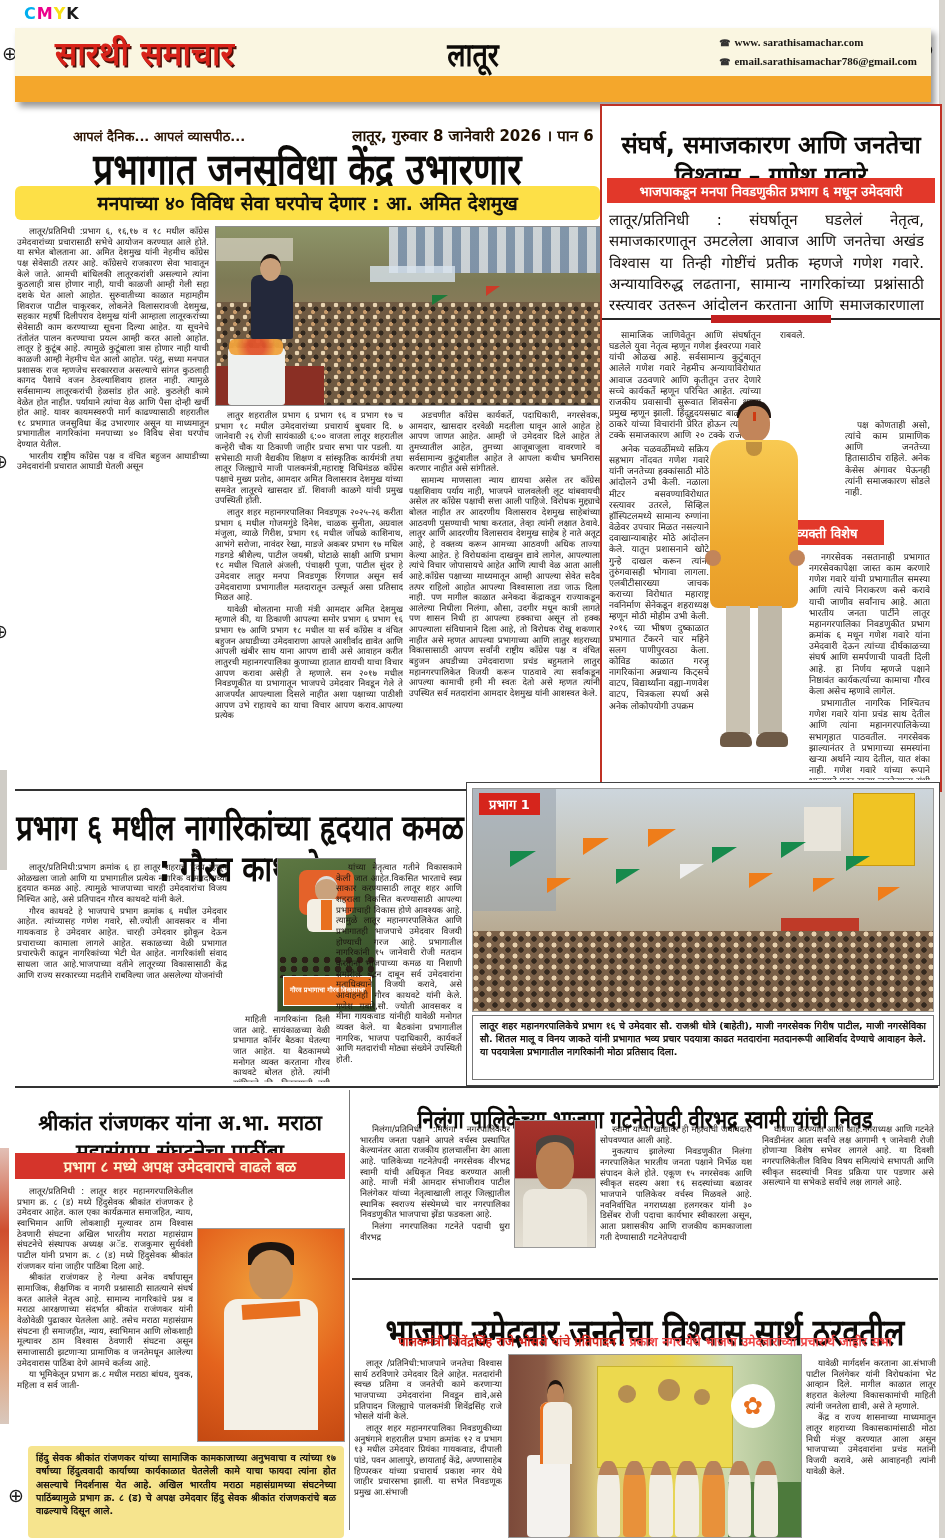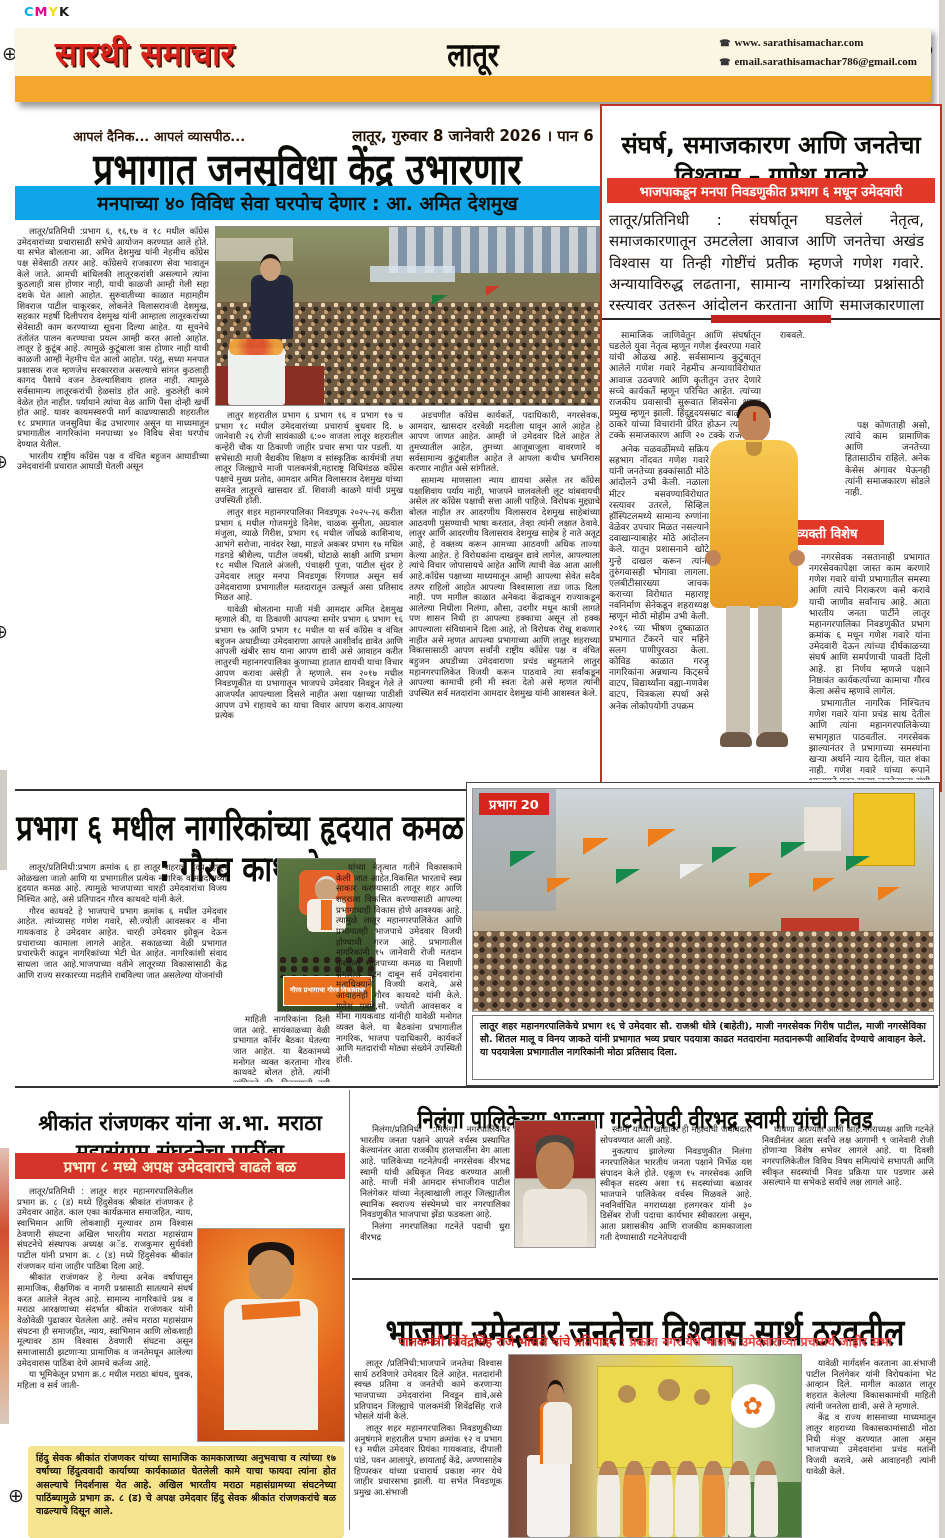--- a/index.html
+++ b/index.html
@@ -2,21 +2,21 @@
 <html><head>
 <meta charset="utf-8">
 <style>
   html,body{margin:0;padding:0;background:#ffffff;}
   .sheet{position:relative;width:945px;height:1538px;background:#fff;overflow:hidden;
          font-family:"DejaVu Sans",sans-serif;color:#17120e;}
   
   .mark{position:absolute;font-size:19px;color:#1c1c1c;line-height:1;}
   .cmyk{position:absolute;font-weight:700;letter-spacing:1px;}
   .cmyk .c{color:#00aeef}.cmyk .m{color:#ec008c}.cmyk .y{color:#f7e017}.cmyk .k{color:#1a1a1a}
-  .cmyk-top{left:24px;top:4px;font-size:13px;}
+  .cmyk-top{left:24px;top:4px;font-size:16px;}
   .cmyk-bot{left:38px;top:1496px;font-size:15px;}
   .edge-r{position:absolute;left:939px;top:0;width:6px;height:1538px;background:#d8d5cf;}
   .sliver-red{position:absolute;left:0;top:1148px;width:9px;height:276px;
       background:linear-gradient(180deg,#e2c0b6,#cf4e2e 30%,#e78a4f 60%,#d9c8bd);}
   .sliver-grey{position:absolute;left:0;top:770px;width:7px;height:100px;background:#cfccc6;}
   
   .mast-wrap{position:absolute;left:15px;top:28px;width:916px;height:74px;
       box-shadow:4px 5px 6px rgba(0,0,0,.4);}
   .mast-top{position:absolute;left:0;top:0;width:100%;height:48px;background:#faf6e1;}
   .mast-bar{position:absolute;left:0;top:48px;width:100%;height:26px;background:#f4a72c;}
@@ -30,22 +30,22 @@
   .mast-tagline{position:absolute;left:58px;top:51px;font-size:13px;font-weight:700;color:#2e1503;}
   .mast-date{position:absolute;left:50%;transform:translateX(-50%);top:49px;font-size:15px;
       font-weight:800;color:#201000;white-space:nowrap;}
   
   .bt{font-size:8.6px;line-height:1.24;text-align:justify;overflow:hidden;color:#1b1511;}
   .para{margin:0 0 1px 0;text-indent:12px;}
   .stretch{display:inline-block;transform:scaleY(1.22);transform-origin:center;}
   
   .lead-head{position:absolute;left:15px;top:106px;width:585px;height:76px;display:flex;
       align-items:center;justify-content:center;font-size:35px;font-weight:800;color:#0d0b08;white-space:nowrap;}
-  .lead-sub{position:absolute;left:15px;top:186px;width:585px;height:34px;background:#0ea5e9;
-      display:flex;align-items:center;justify-content:center;font-size:19px;font-weight:800;color:#12100c;}
+  .lead-sub{position:absolute;left:15px;top:186px;width:585px;height:34px;background:#fde047;
+      display:flex;align-items:center;justify-content:center;font-size:19px;font-weight:800;color:#12100c;border-radius:6px;}
   .lead-c1{position:absolute;left:17px;top:226px;width:192px;height:562px;}
   .lead-c2{position:absolute;left:215px;top:410px;width:188px;height:378px;}
   .lead-c3{position:absolute;left:409px;top:410px;width:191px;height:378px;}
   .lead-photo{position:absolute;left:215px;top:226px;width:385px;height:178px;border:1px solid #8c8c8c;
       overflow:hidden;}
   .lp-sky{position:absolute;left:0;top:0;right:0;bottom:0;
       background:linear-gradient(180deg,#8d9468 0%,#7d7a55 30%,#8d7a5b 52%,#7a6347 75%,#5f4c36 100%);}
   .lp-tent1{position:absolute;left:45%;top:0;width:55%;height:26%;opacity:.85;
       background:repeating-linear-gradient(90deg,#d8dfea 0 9px,#7f96b5 9px 18px);}
   .lp-tent2{position:absolute;left:0;top:6%;width:20%;height:13%;background:#d8d3c4;opacity:.7;}
@@ -307,21 +307,21 @@
     </div>
     <div class="w6-c2 bt">
         <p class="para">माहिती नागरिकांना दिली जात आहे. सायंकाळच्या वेळी प्रभागात कॉर्नर बैठका घेतल्या जात आहेत. या बैठकामध्ये मनोगत व्यक्त करताना गौरव काथवटे बोलत होते. त्यांनी सांगितले की, विकासाची हमी हा भाजपचा शब्द आहे.२०१४ पासून केंद्रात नरेंद्र मोदी आणि राज्यात देवेंद्र फडणवीस</p>
       </div>
     <div class="w6-c3 bt">
         <p class="para">यांच्या नेतृत्वात गतीने विकासकामे केली जात आहेत.विकसित भारताचे स्वप्न साकार करण्यासाठी लातूर शहर आणि शहराला विकसित करण्यासाठी आपल्या प्रभागाचाही विकास होणे आवश्यक आहे. त्यामुळे लातूर महानगरपालिकेत आणि प्रभागातही भाजपाचे उमेदवार विजयी होण्याची गरज आहे. प्रभागातील नागरिकांनी १५ जानेवारी रोजी मतदान करताना भाजपाच्या कमळ या निशाणी समोरील बटन दाबून सर्व उमेदवारांना मताधिक्याने विजयी करावे, असे आवाहनही गौरव काथवटे यांनी केले. गणेश गवारे,सौ. ज्योती आवसकर व मीना गायकवाड यांनीही यावेळी मनोगत व्यक्त केले. या बैठकांना प्रभागातील नागरिक, भाजपा पदाधिकारी, कार्यकर्ते आणि मतदारांची मोठ्या संख्येने उपस्थिती होती.</p>
       </div>
   </section>
 
   <figure class="r16" style="margin:0;">
-    <div class="r16-label">प्रभाग 20</div>
+    <div class="r16-label">प्रभाग 1</div>
     <div class="r16-photo">
       <div class="r16p-bldg"></div>
       <div class="r16p-sign"></div>
       <div class="r16p-sign2"></div>
       <div class="r16p-redban"></div>
       <div class="tri" style="left:8%;top:28%;border-top:16px solid #168a4c;border-right:26px solid transparent;"></div>
       <div class="tri" style="left:16%;top:40%;border-top:15px solid #ef7d1a;border-right:24px solid transparent;"></div>
       <div class="tri" style="left:24%;top:22%;border-top:17px solid #ef7d1a;border-right:26px solid transparent;"></div>
       <div class="tri" style="left:31%;top:36%;border-top:15px solid #168a4c;border-right:24px solid transparent;"></div>
       <div class="tri" style="left:38%;top:18%;border-top:18px solid #ef7d1a;border-right:28px solid transparent;"></div>

